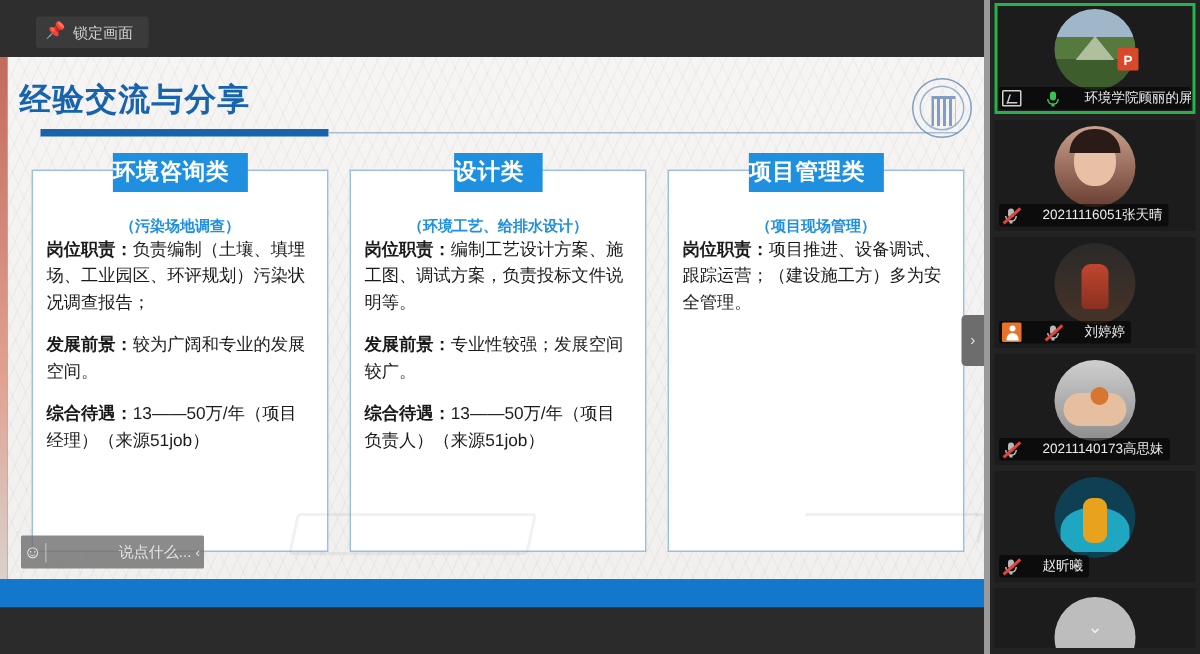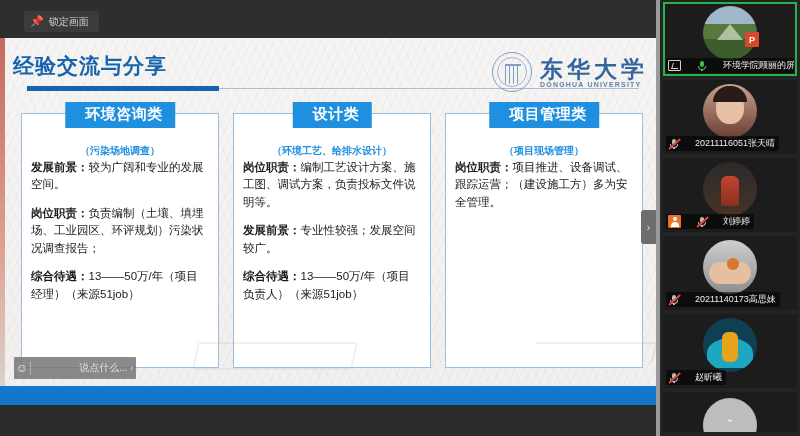--- a/index.html
+++ b/index.html
@@ -140,21 +140,21 @@
     padding: 30px 9px 10px 9px;
   }
   .card-badge {
     position: absolute;
     top: -12px; left: 50%;
     transform: translateX(-50%);
     background: #1f8fe0;
     color: #ffffff;
     font-size: 15px;
     font-weight: bold;
-    padding: 3px 12px 4px 20px;
+    padding: 3px 12px 4px 0;
     white-space: nowrap;
     letter-spacing: 0.5px;
   }
   .card-sub {
     text-align: center;
     color: #1f8fe0;
     font-size: 10px;
     font-weight: bold;
     margin-bottom: 1px;
   }
@@ -435,36 +435,32 @@
     <div id="left-sliver"></div>
 
     <div id="slide">
 
       <div id="slide-title">经验交流与分享</div>
       <div id="title-rule"></div>
       <div id="title-rule-thin"></div>
 
       <div id="logo">
         <div id="logo-seal"></div>
-        <div id="logo-text">
-          <div id="logo-cn">东华大学</div>
-          <div id="logo-en">DONGHUA UNIVERSITY</div>
-        </div>
       </div>
 
       <div id="cards">
 
         <div class="card">
           <div class="card-badge">环境咨询类</div>
           <div class="card-sub">（污染场地调查）</div>
           <div class="card-row">
+            <span class="lbl">岗位职责：</span><span class="val">负责编制（土壤、填埋场、工业园区、环评规划）污染状况调查报告；</span>
+          </div>
+          <div class="card-row">
             <span class="lbl">发展前景：</span><span class="val">较为广阔和专业的发展空间。</span>
-          </div>
-          <div class="card-row">
-            <span class="lbl">岗位职责：</span><span class="val">负责编制（土壤、填埋场、工业园区、环评规划）污染状况调查报告；</span>
           </div>
           <div class="card-row">
             <span class="lbl">综合待遇：</span><span class="val">13——50万/年（项目经理）（来源51job）</span>
           </div>
         </div>
 
         <div class="card">
           <div class="card-badge">设计类</div>
           <div class="card-sub">（环境工艺、给排水设计）</div>
           <div class="card-row">

